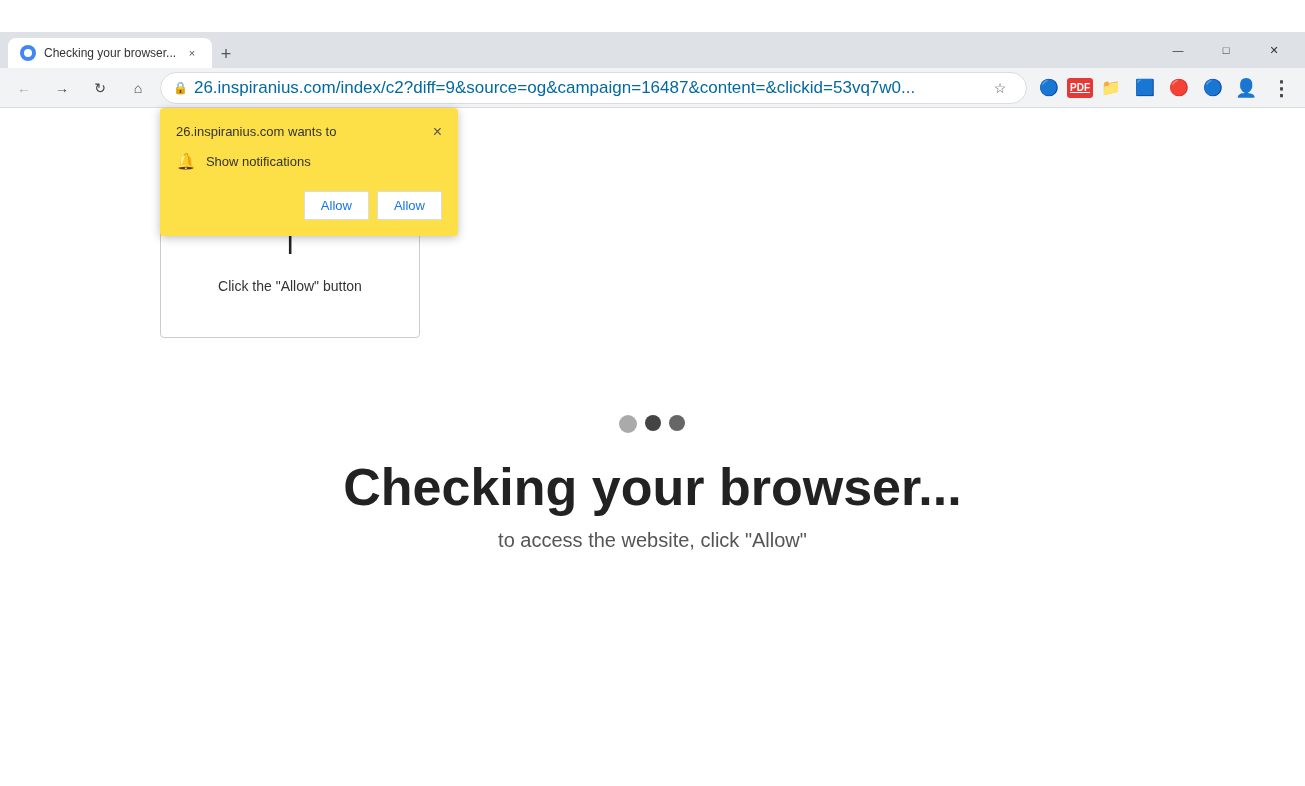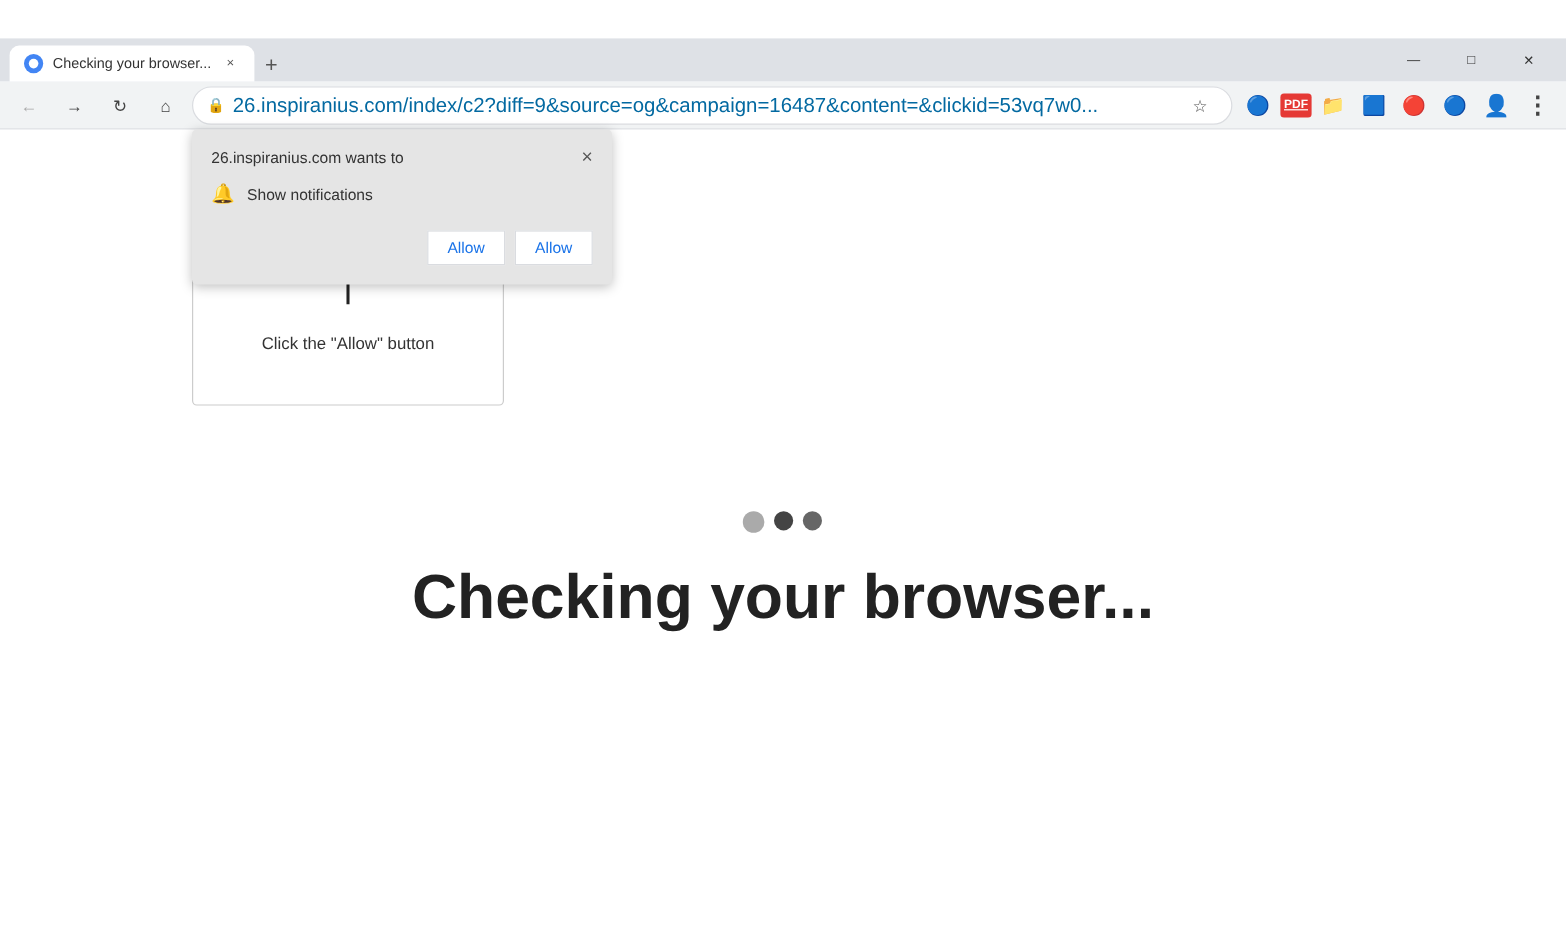--- a/index.html
+++ b/index.html
@@ -135,22 +135,22 @@
       align-items: center;
       justify-content: center;
       flex-direction: column;
     }
 
     
     .notification-popup {
       position: absolute;
       top: 0;
       left: 160px;
-      width: 350px;
-      background: #e5e5e5;
+      width: 298px;
+      background: #fde047;
       border-radius: 4px;
       box-shadow: 0 2px 10px rgba(0,0,0,0.25);
       padding: 16px;
       z-index: 100;
     }
     .popup-header {
       display: flex;
       justify-content: space-between;
       align-items: flex-start;
       margin-bottom: 12px;
@@ -314,16 +314,17 @@
       <span class="click-text">Click the "Allow" button</span>
     </div>
 
     <div class="page-center">
       <div class="dots-loader">
         <div class="dot dot-1"></div>
         <div class="dot dot-2"></div>
         <div class="dot dot-3"></div>
       </div>
       <div class="checking-title">Checking your browser...</div>
+      <div class="checking-sub">to access the website, click "Allow"</div>
     </div>
 
   </div>
 </div>
 
 </body></html>

